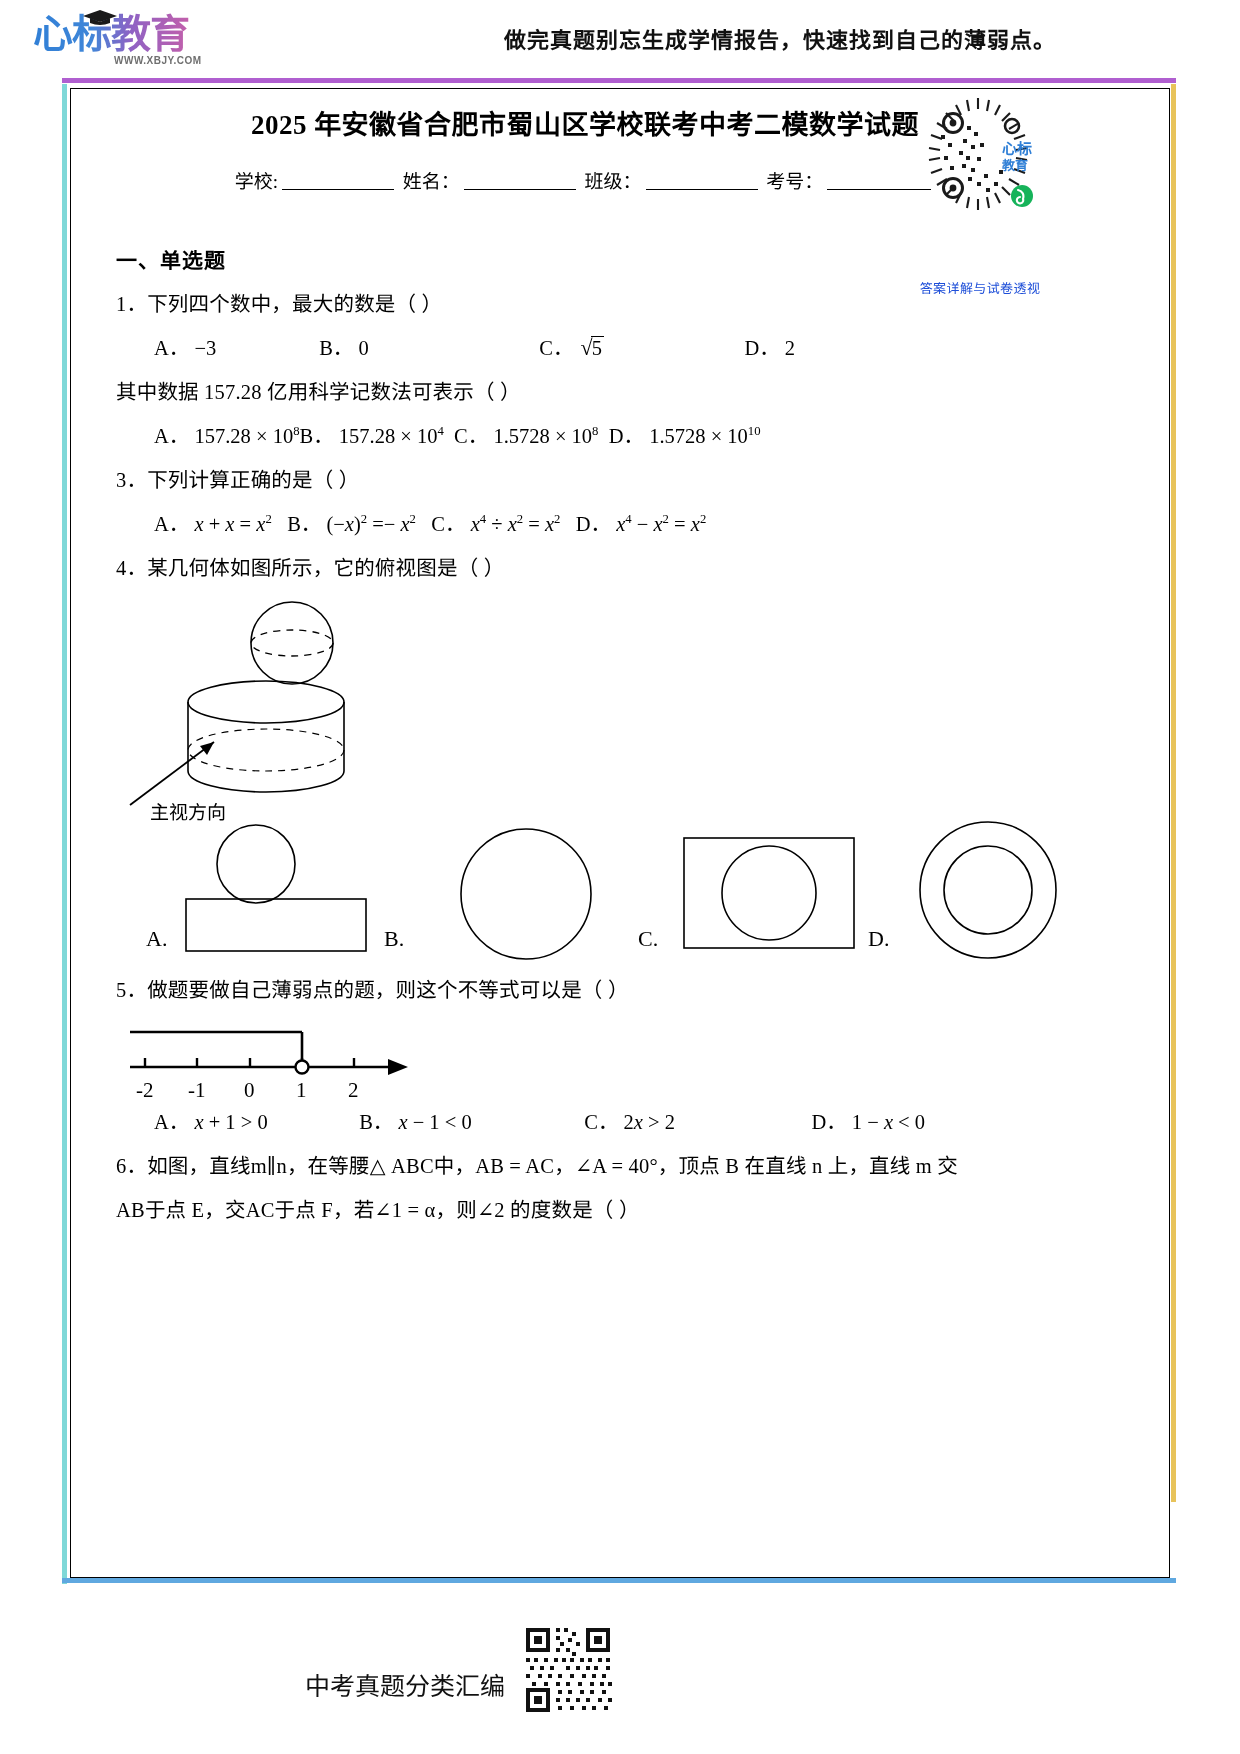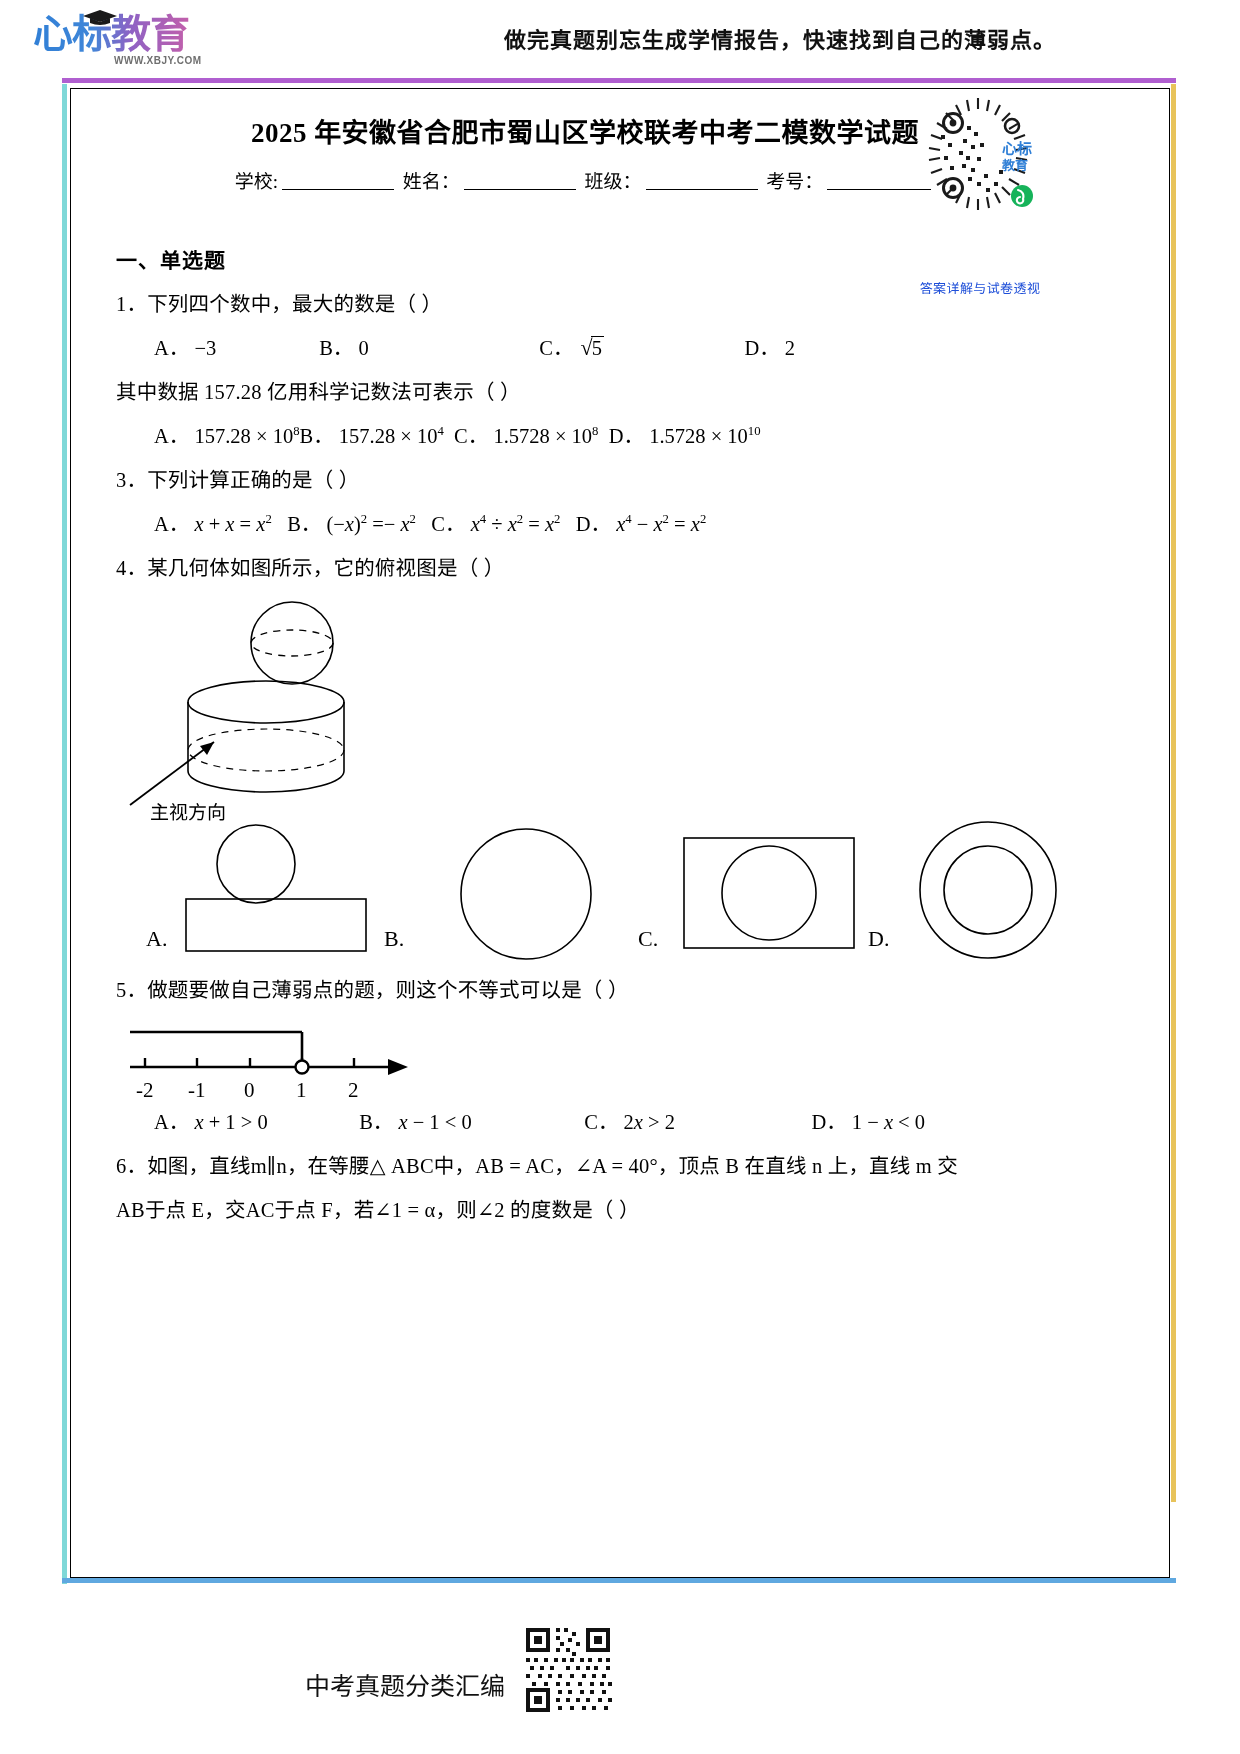--- a/index.html
+++ b/index.html
@@ -44,21 +44,21 @@
   .rule-purple{position:absolute;left:62px;top:78px;width:1114px;height:5px;background:#b05fd0;}
 
   
   .bar-left{position:absolute;left:62px;top:84px;width:5px;height:1500px;background:#7fd8d8;}
   .bar-right{position:absolute;left:1171px;top:84px;width:5px;height:1418px;background:#e8c35a;}
   .bar-bottom{position:absolute;left:62px;top:1578px;width:1114px;height:5px;background:#5fa8e0;}
   .frame-inner{position:absolute;left:70px;top:88px;width:1100px;height:1490px;border:1px solid #000;box-sizing:border-box;}
 
   
   .doc-title{
-    position:absolute;left:70px;top:116px;width:1030px;
+    position:absolute;left:70px;top:108px;width:1030px;
     text-align:center;
     font-family:"Liberation Serif","DejaVu Serif",serif;
     font-weight:bold;font-size:27px;line-height:34px;color:#000;
     white-space:nowrap;letter-spacing:.5px;
   }
   .id-line{
     position:absolute;left:70px;top:168px;width:1030px;
     text-align:center;font-size:19px;line-height:28px;white-space:nowrap;
   }
   .id-line .blank{

